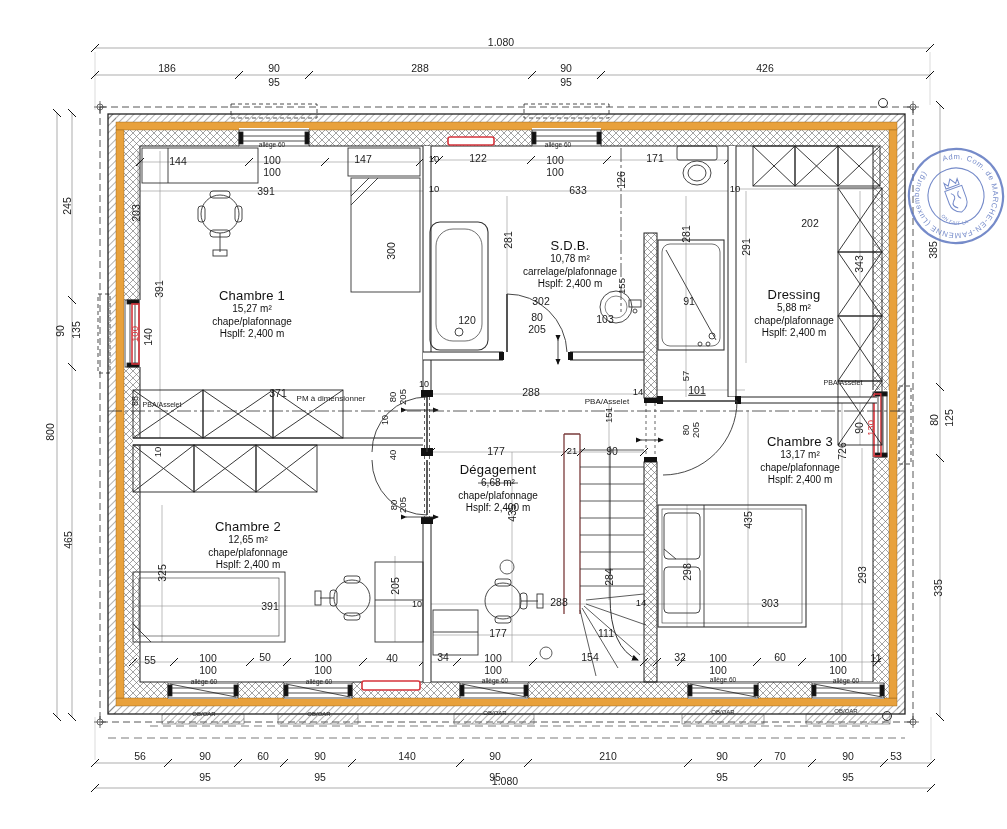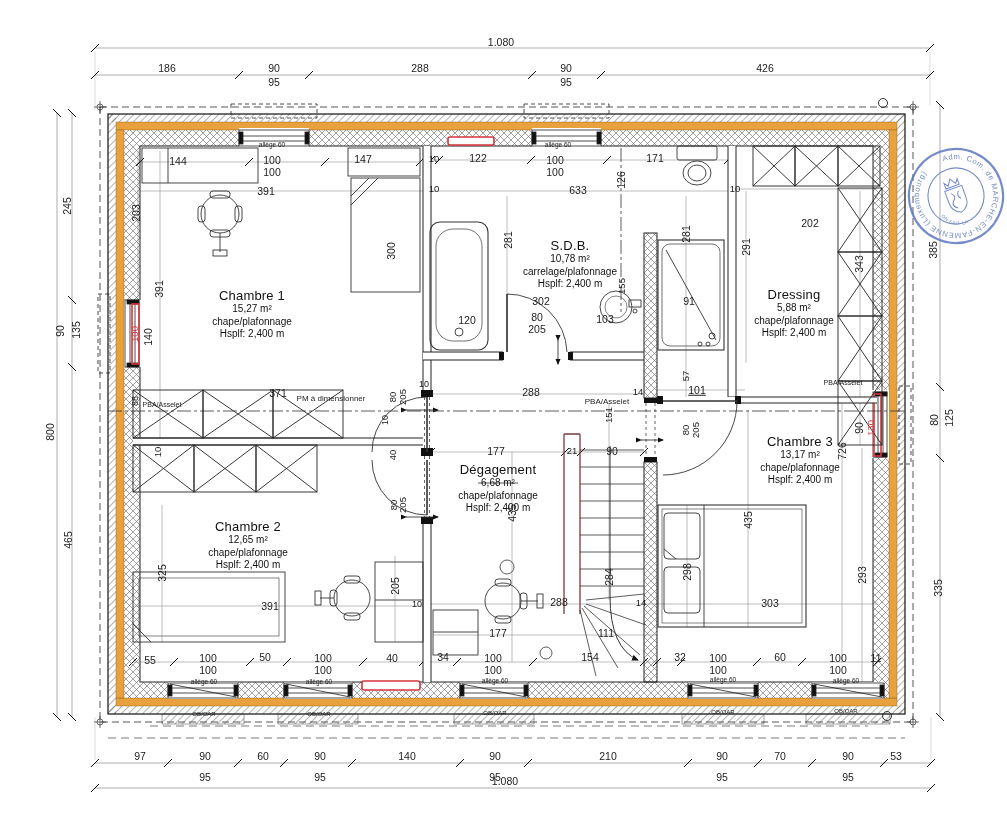--- a/index.html
+++ b/index.html
@@ -401,21 +401,21 @@
     </div>
 <div id="labels">
       <span class="" style="left: 501px; top: 42px; transform: translate(-50%, -50%);">1.080</span>
       <span class="" style="left: 167px; top: 68px; transform: translate(-50%, -50%);">186</span>
       <span class="" style="left: 274px; top: 68px; transform: translate(-50%, -50%);">90</span>
       <span class="" style="left: 274px; top: 82px; transform: translate(-50%, -50%);">95</span>
       <span class="" style="left: 420px; top: 68px; transform: translate(-50%, -50%);">288</span>
       <span class="" style="left: 566px; top: 68px; transform: translate(-50%, -50%);">90</span>
       <span class="" style="left: 566px; top: 82px; transform: translate(-50%, -50%);">95</span>
       <span class="" style="left: 765px; top: 68px; transform: translate(-50%, -50%);">426</span>
-      <span class="" style="left: 140px; top: 756px; transform: translate(-50%, -50%);">97</span>
+      <span class="" style="left: 140px; top: 756px; transform: translate(-50%, -50%);">56</span>
       <span class="" style="left: 205px; top: 756px; transform: translate(-50%, -50%);">90</span>
       <span class="" style="left: 205px; top: 777px; transform: translate(-50%, -50%);">95</span>
       <span class="" style="left: 263px; top: 756px; transform: translate(-50%, -50%);">60</span>
       <span class="" style="left: 320px; top: 756px; transform: translate(-50%, -50%);">90</span>
       <span class="" style="left: 320px; top: 777px; transform: translate(-50%, -50%);">95</span>
       <span class="" style="left: 407px; top: 756px; transform: translate(-50%, -50%);">140</span>
       <span class="" style="left: 495px; top: 756px; transform: translate(-50%, -50%);">90</span>
       <span class="" style="left: 495px; top: 777px; transform: translate(-50%, -50%);">95</span>
       <span class="" style="left: 608px; top: 756px; transform: translate(-50%, -50%);">210</span>
       <span class="" style="left: 722px; top: 756px; transform: translate(-50%, -50%);">90</span>

